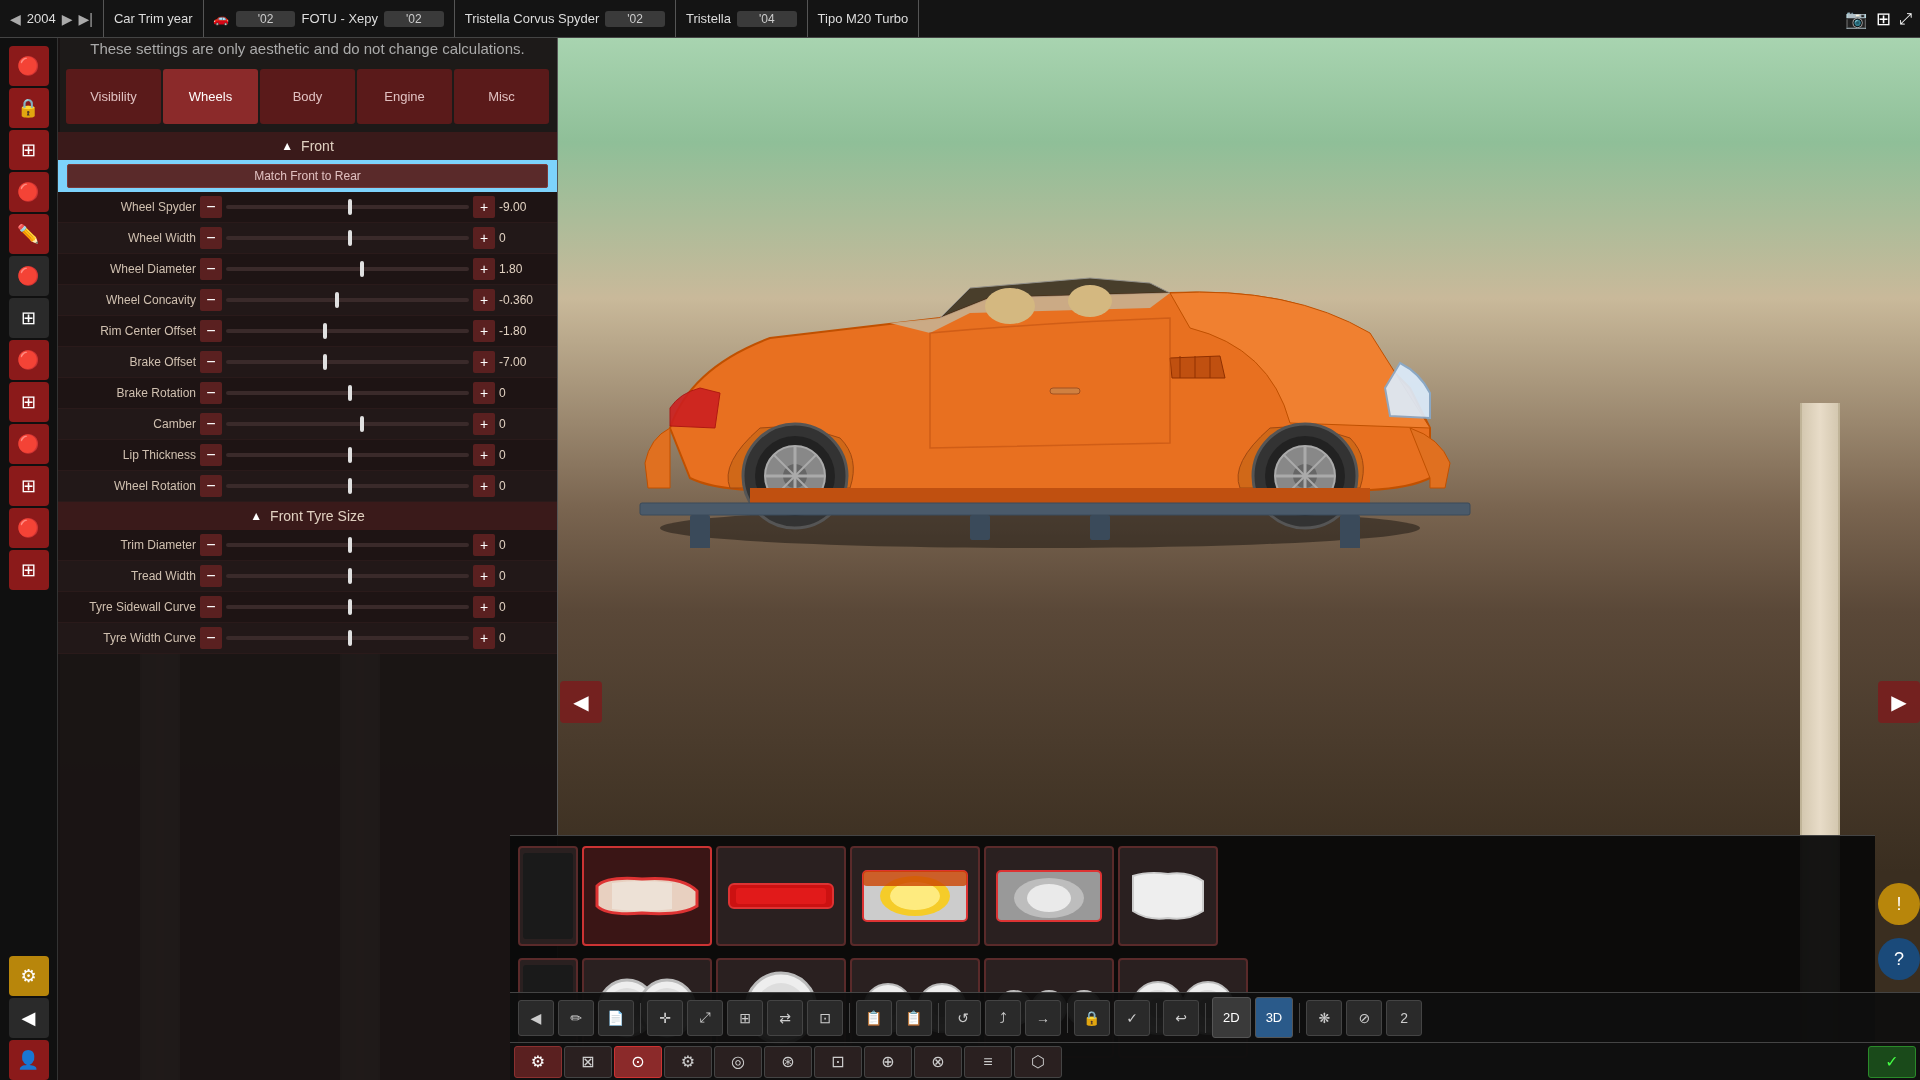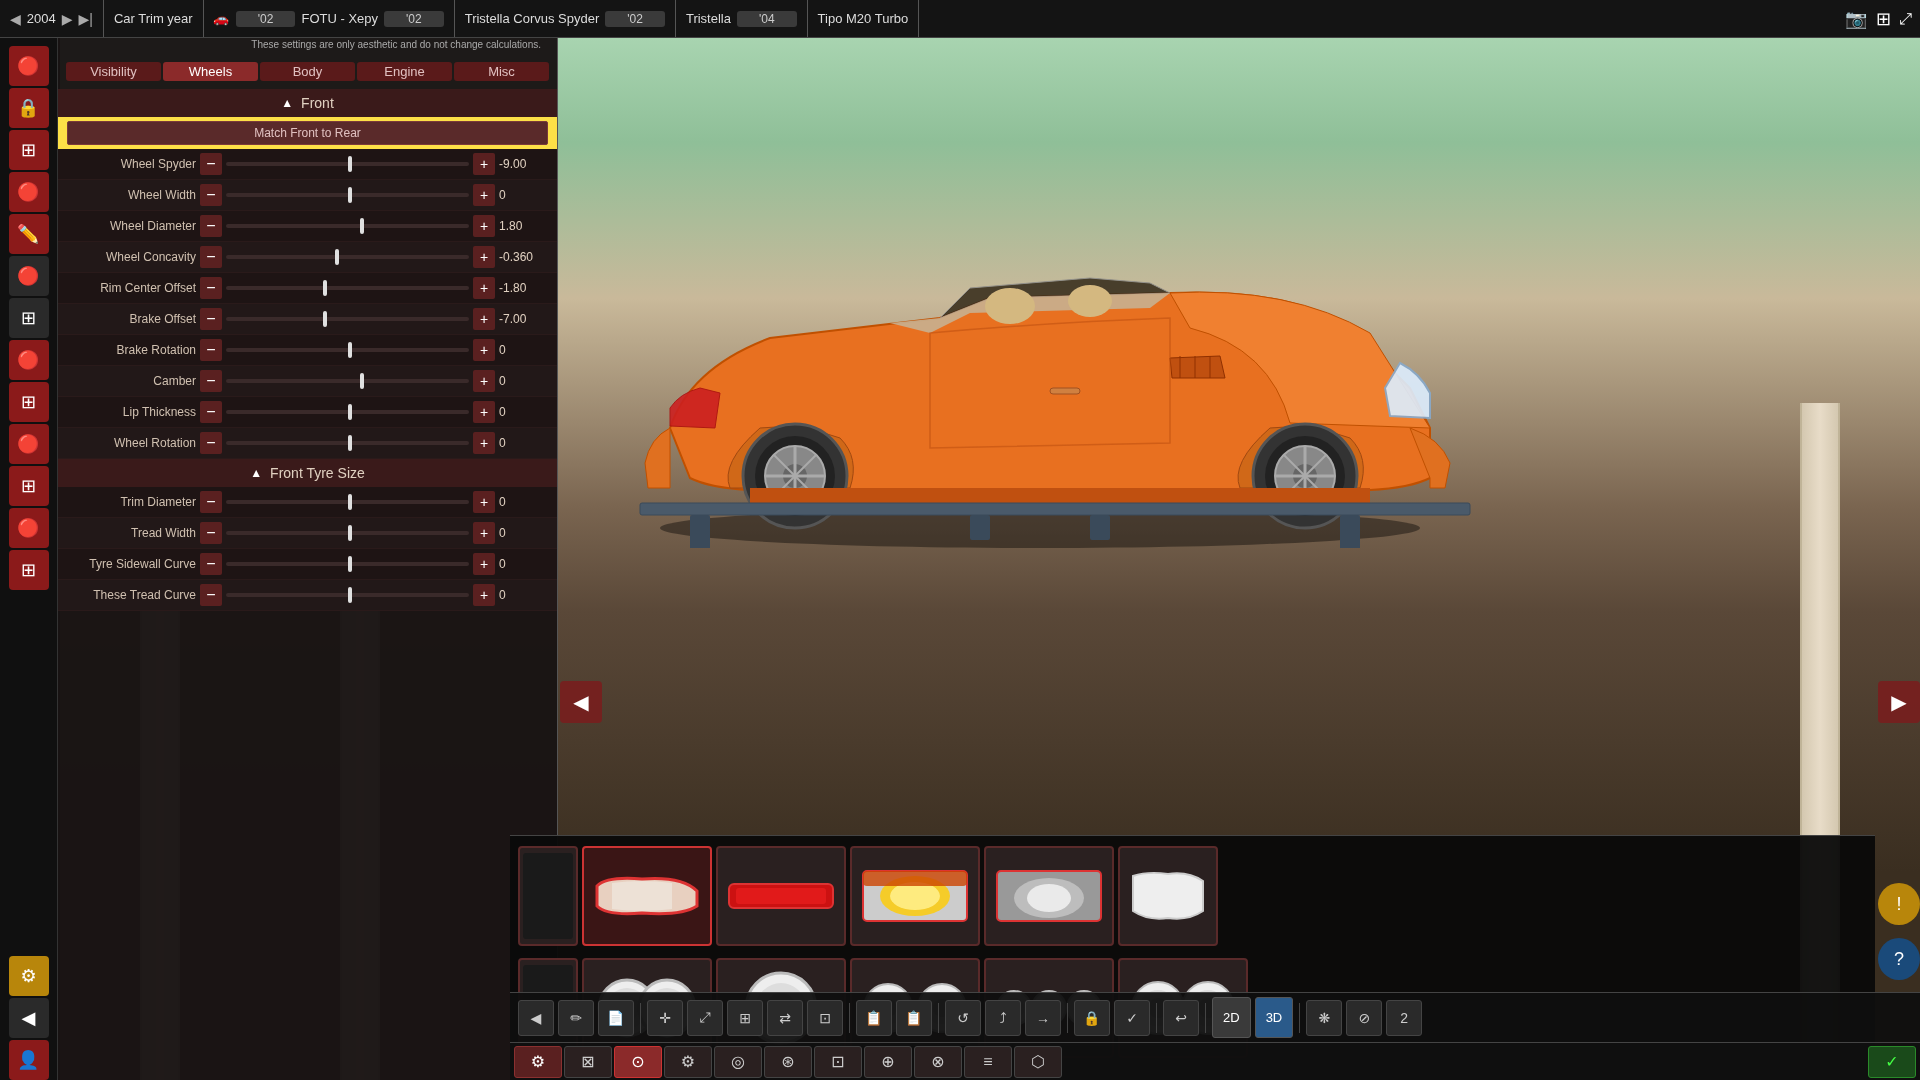--- a/index.html
+++ b/index.html
@@ -147,36 +147,36 @@
     .settings-panel::-webkit-scrollbar-thumb { background: #555; }
 
     .panel-title {
       text-align: center;
       font-size: 16px;
       color: #e0d0c0;
       padding: 12px 8px 8px;
       font-weight: bold;
     }
     .panel-subtitle {
-      text-align: right;
-      font-size: 10px;
+      text-align: center;
+      font-size: 15px;
       color: #aaa;
       padding: 0 16px 10px;
       line-height: 1.4;
     }
 
     
     .tab-bar {
       display: flex;
       gap: 2px;
       padding: 0 8px 8px;
     }
     .tab-btn {
       flex: 1;
-      padding: 2px 4px;
+      padding: 20px 4px;
       background: #5a1a1a;
       border: none;
       color: #e0c0c0;
       font-size: 13px;
       cursor: pointer;
       border-radius: 3px;
       text-align: center;
     }
     .tab-btn.active {
       background: #8b2a2a;
@@ -194,21 +194,21 @@
       font-size: 14px;
       color: #e0d0c0;
     }
     .section-header .triangle {
       color: #fff;
       font-size: 12px;
     }
 
     
     .match-btn-row {
-      background: #fde047;
+      background: #7dd3fc;
       padding: 4px 9px;
     }
     .match-btn {
       background: #5a2a2a;
       border: 1px solid #7a3a3a;
       color: #e0c0c0;
       font-size: 12px;
       padding: 4px 12px;
       cursor: pointer;
       border-radius: 2px;
@@ -701,21 +701,21 @@
     <div class="slider-row">
       <span class="slider-label">Tyre Sidewall Curve</span>
       <button class="slider-minus">−</button>
       <div class="slider-track">
         <div class="slider-thumb" style="left: 50%;"></div>
       </div>
       <button class="slider-plus">+</button>
       <span class="slider-value">0</span>
     </div>
     <div class="slider-row">
-      <span class="slider-label">These Tread Curve</span>
+      <span class="slider-label">Tyre Width Curve</span>
       <button class="slider-minus">−</button>
       <div class="slider-track">
         <div class="slider-thumb" style="left: 50%;"></div>
       </div>
       <button class="slider-plus">+</button>
       <span class="slider-value">0</span>
     </div>
   </div>
 </div>
 

